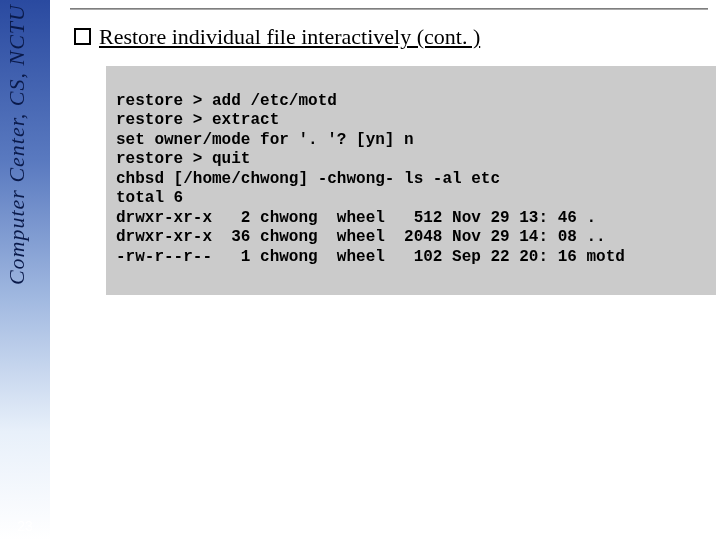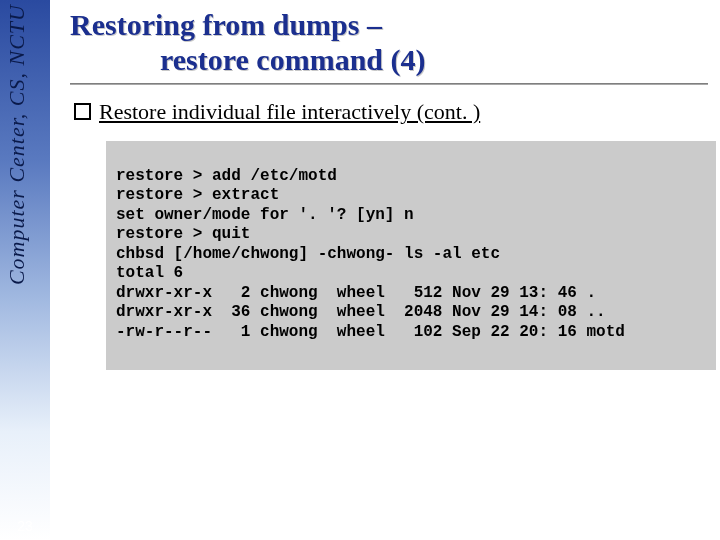--- a/index.html
+++ b/index.html
@@ -93,24 +93,20 @@
 </style>
 </head>
 <body>
 
 <div class="sidebar">
   <div class="sidebar-text">Computer Center, CS, NCTU</div>
   <div class="page-number">23</div>
 </div>
 
 <div class="content">
-  <h1 class="title">
-    <span class="l1">Restoring from dumps –</span>
-    <span class="l2">restore command (4)</span>
-  </h1>
   <div class="rule"></div>
 
   <div class="bullet-line">
     <span class="bullet-box"></span><span>Restore individual file interactively (cont. )</span>
   </div>
 
   <div class="terminal">
 <span>restore &gt; add /etc/motd</span>
 <span>restore &gt; extract</span>
 <span>set owner/mode for '. '? [yn] n</span>

